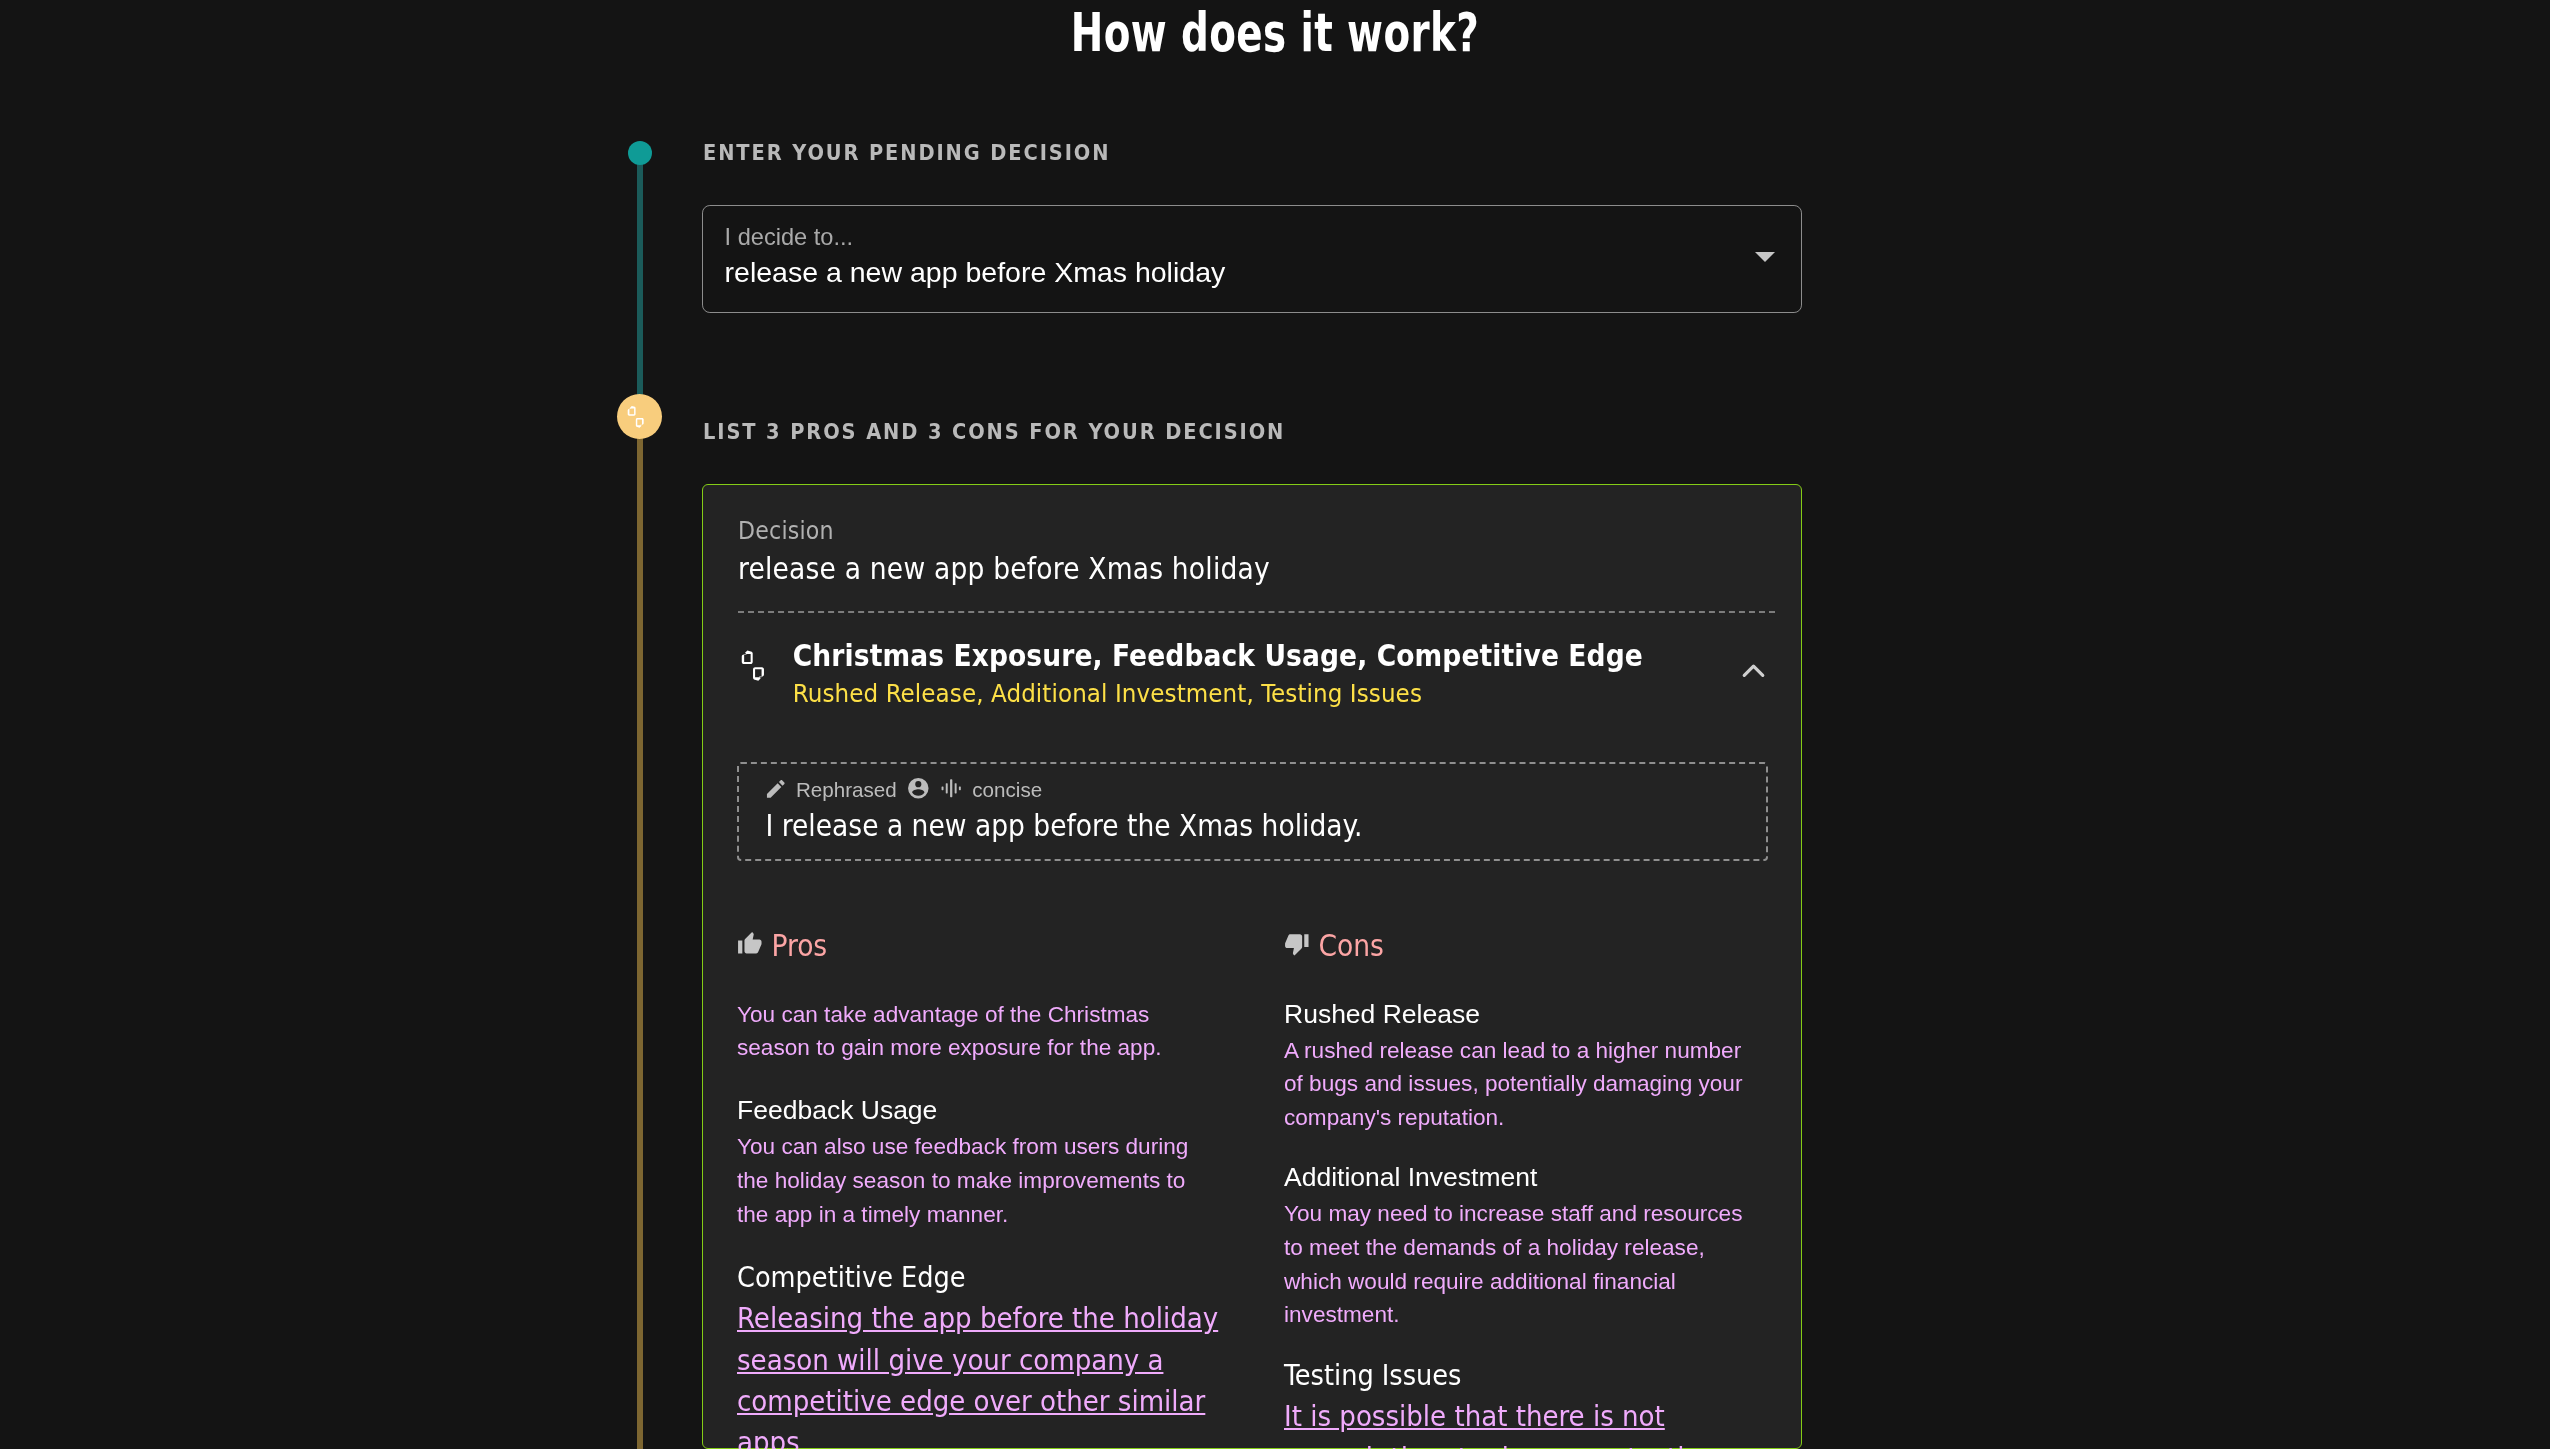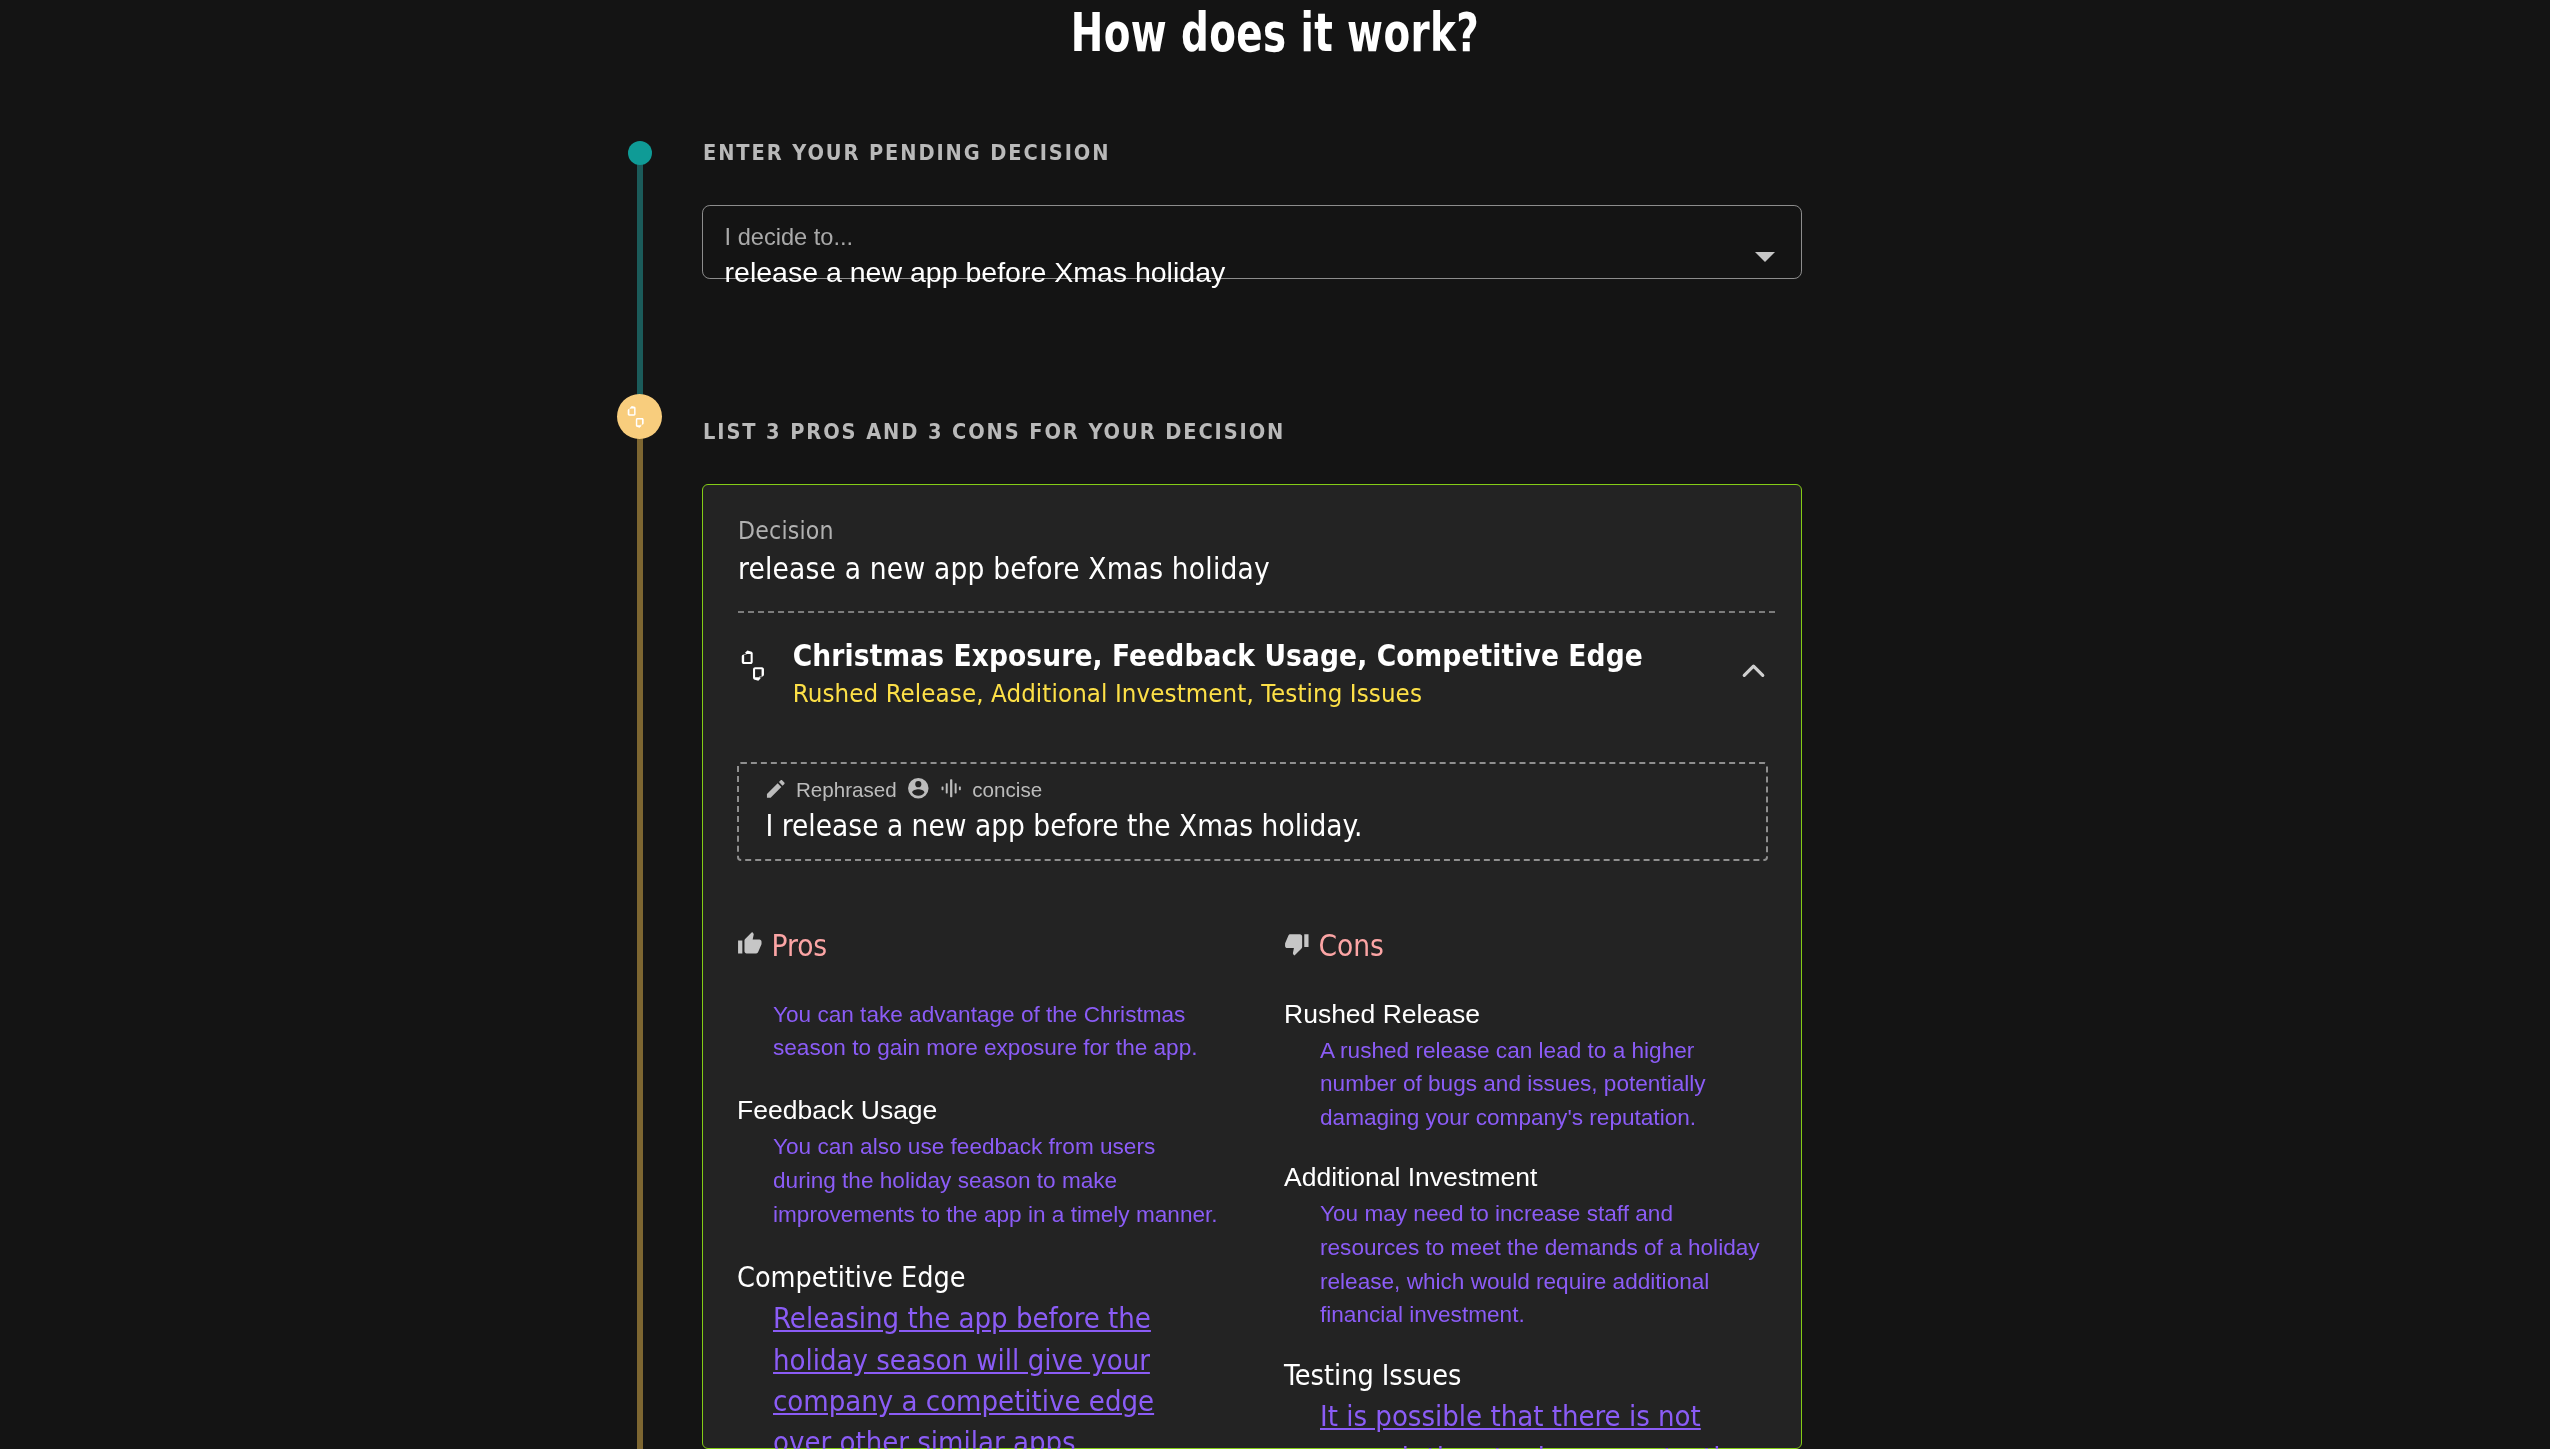--- a/index.html
+++ b/index.html
@@ -102,21 +102,21 @@
   }
   #step1-label { left: 703px; top: 140px; }
   #step2-label { left: 703px; top: 419px; }
 
   
   .decision-select {
     position: absolute;
     left: 702px;
     top: 205px;
     width: 1100px;
-    height: 74px;
+    height: 108px;
     background: #141414;
     border: 1.5px solid #8d8d8d;
     border-radius: 7.9px;
   }
   .ds-placeholder {
     position: absolute;
     left: 21.6px;
     top: 17.7px;
     font-size: 23.6px;
     color: #a9a9a9;
@@ -275,23 +275,22 @@
   .pc-item-title {
     font-family: "Liberation Sans", sans-serif;
     font-size: 26.5px;
     color: #ffffff;
     line-height: 1.25;
     margin-bottom: 2.9px;
   }
   .pc-item-desc {
     font-family: "Liberation Sans", sans-serif;
     font-size: 22.6px;
-    color: #8b5cf6;
+    color: #f0abfc;
     line-height: 1.50;
-    margin-left: 36px;
   }
   
   .pc-item.narrow .pc-item-title,
   .pc-item.narrow .pc-item-desc {
     font-family: "DejaVu Sans Condensed", "Liberation Sans Narrow", "Liberation Sans", sans-serif;
   }
   .pc-item.narrow .pc-item-title { font-size: 28.5px; }
   .pc-item.narrow .pc-item-desc { font-size: 29px; line-height: 1.42; text-decoration: underline; }
 
   .pros .pc-items { margin-top: 30.5px; }

